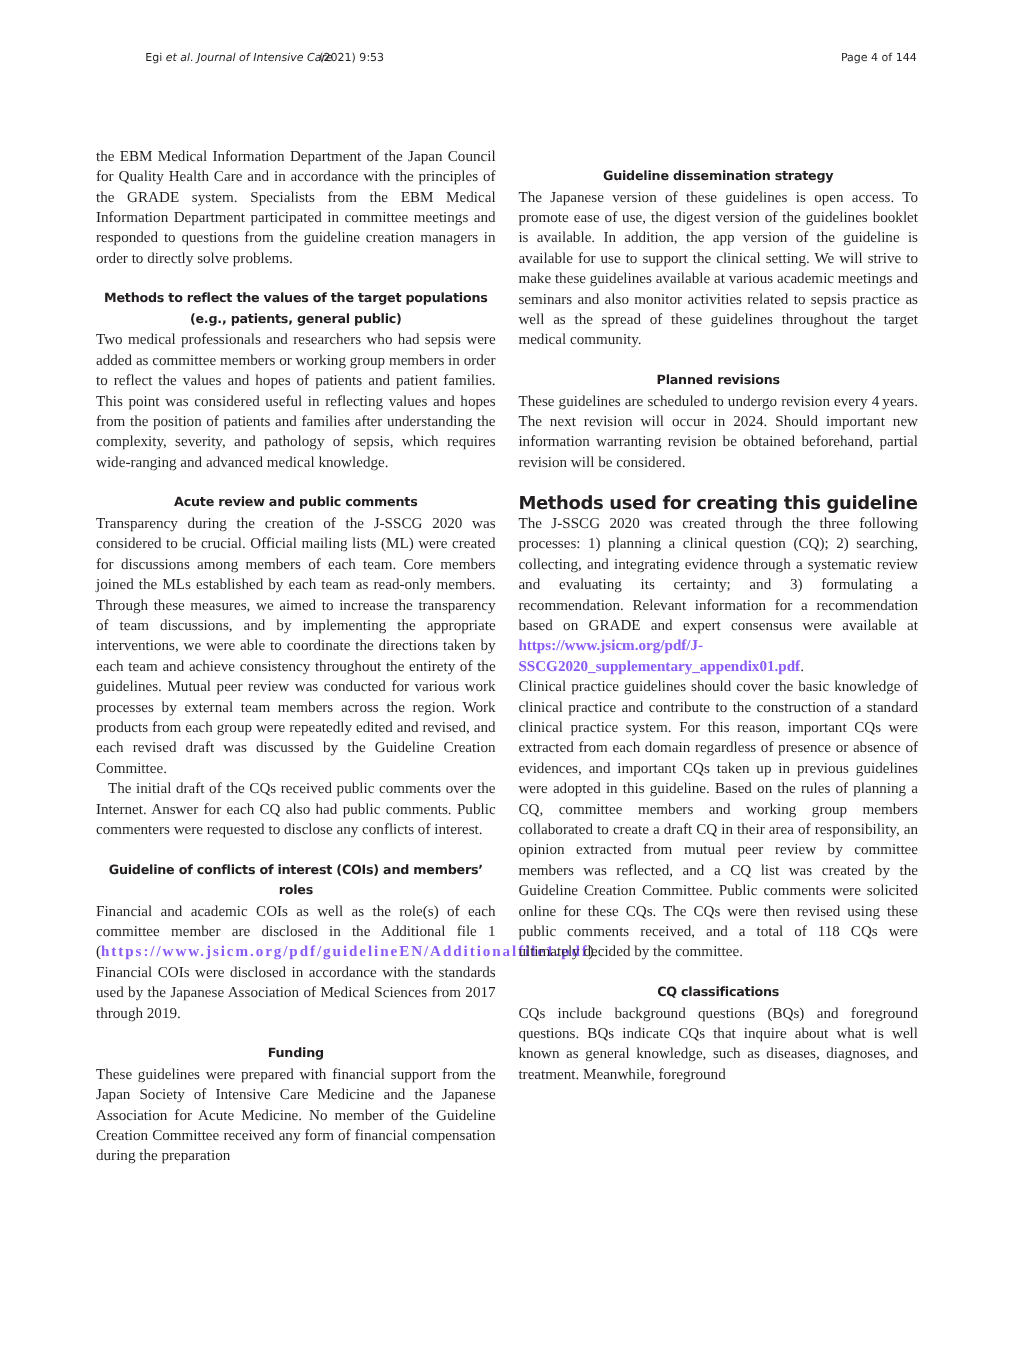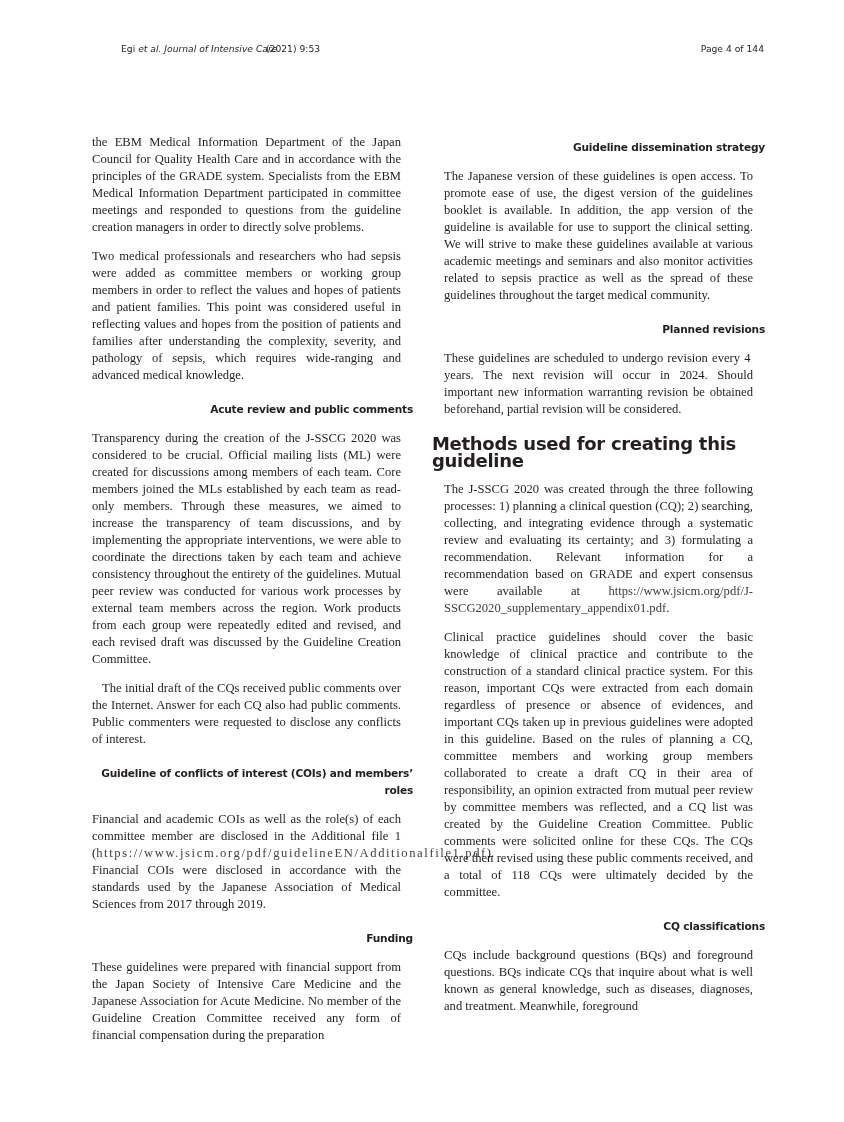--- a/index.html
+++ b/index.html
@@ -12,44 +12,45 @@
   .page-header .left i { font-style: italic; }
   .page-header .citation { position: absolute; left: 186px; top: 0; }
   .page-header .right { position: absolute; right: 0; top: 0; }
   .col {
     position: absolute; top: 122px; width: 333px;
     font-family: "Liberation Serif", serif; font-size: 12.6px; line-height: 17px;
     text-align: justify; hyphens: auto;
   }
   .col.left-col { left: 80px; }
   .col.right-col { left: 432px; }
-  .col p { margin: 12px; }
+  .col p { margin: 0; }
   .col p.indent { text-indent: 10px; }
   .col h3 {
     font-family: "DejaVu Sans", sans-serif; font-weight: bold; font-size: 10.6px;
-    line-height: 17px; margin: 17px 0 0 0; letter-spacing: -0.2px; text-align: right;
+    line-height: 17px; margin: 17px 0 0 0; letter-spacing: -0.2px; text-align: center;
   }
   .col h2 {
-    font-family: "DejaVu Sans", sans-serif; font-weight: bold; font-size: 18px;
+    font-family: "DejaVu Sans", sans-serif; font-weight: bold; font-size: 15px;
     line-height: 17px; margin: 17px 0 0 0; letter-spacing: -0.3px; text-align: left;
   }
-  a.link { color: #404040; text-decoration: none; }
+  a.link { color: #8b5cf6; text-decoration: none; font-weight: bold; }
 </style>
 </head>
 <body>
 
 <div class="page-header">
   <span class="left"><span>Egi</span> <i>et al.</i> <i>Journal of Intensive Care</i></span>
   <span class="citation">(2021) 9:53</span>
   <span class="right">Page 4 of 144</span>
 </div>
 
 <div class="col left-col">
   <p>the EBM Medical Information Department of the Japan Council for Quality Health Care and in accordance with the principles of the GRADE system. Specialists from the EBM Medical Information Department participated in committee meetings and responded to questions from the guideline creation managers in order to directly solve problems.</p>
 
+  <h3>Methods to reflect the values of the target populations (e.g., patients, general public)</h3>
   <p>Two medical professionals and researchers who had sepsis were added as committee members or working group members in order to reflect the values and hopes of patients and patient families. This point was considered useful in reflecting values and hopes from the position of patients and families after understanding the complexity, severity, and pathology of sepsis, which requires wide-ranging and advanced medical knowledge.</p>
 
   <h3>Acute review and public comments</h3>
   <p>Transparency during the creation of the J-SSCG 2020 was considered to be crucial. Official mailing lists (ML) were created for discussions among members of each team. Core members joined the MLs established by each team as read-only members. Through these measures, we aimed to increase the transparency of team discussions, and by implementing the appropriate interventions, we were able to coordinate the directions taken by each team and achieve consistency throughout the entirety of the guidelines. Mutual peer review was conducted for various work processes by external team members across the region. Work products from each group were repeatedly edited and revised, and each revised draft was discussed by the Guideline Creation Committee.</p>
   <p class="indent">The initial draft of the CQs received public comments over the Internet. Answer for each CQ also had public comments. Public commenters were requested to disclose any conflicts of interest.</p>
 
   <h3>Guideline of conflicts of interest (COIs) and members’ roles</h3>
   <p><span>Financial and academic COIs as well as the role(s) of each committee member are disclosed in the Additional file 1 (</span><a class="link" style="letter-spacing:1.6px;">https://www.jsicm.org/pdf/guidelineEN/Additionalfile1.pdf</a><span>). Financial COIs were disclosed in accordance with the standards used by the Japanese Association of Medical Sciences from 2017 through 2019.</span></p>
 
   <h3>Funding</h3>

